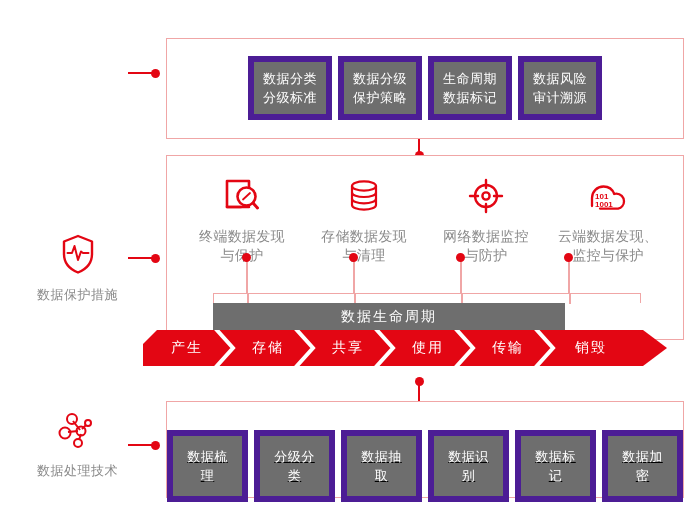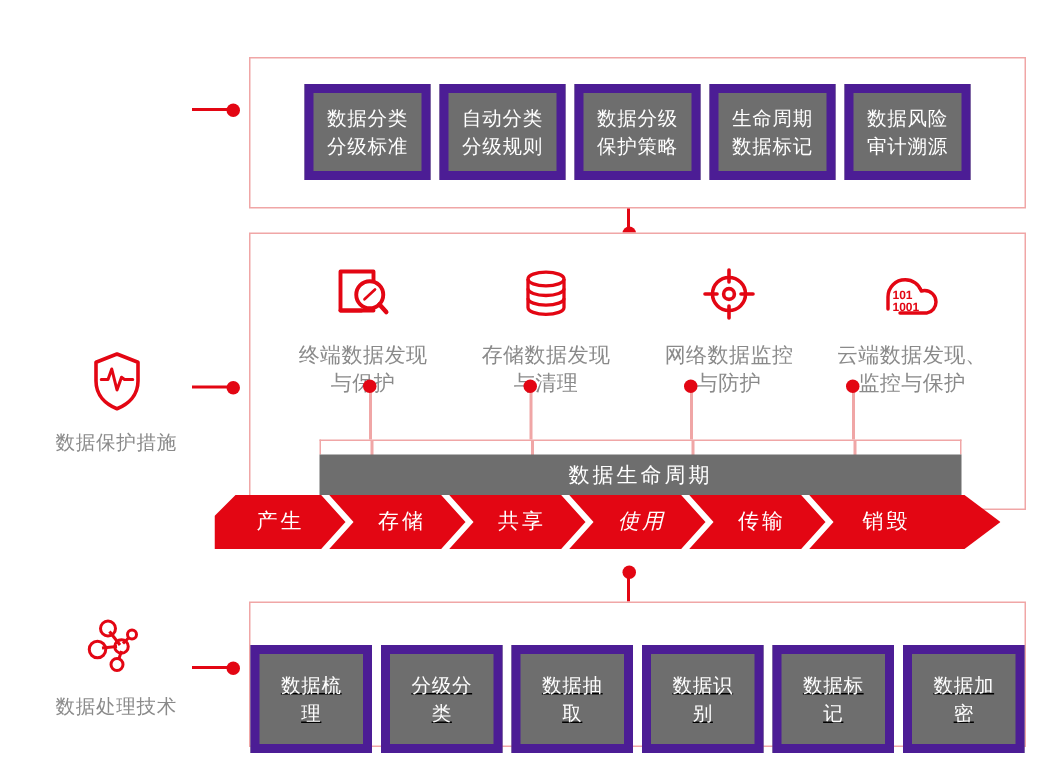--- a/index.html
+++ b/index.html
@@ -93,21 +93,21 @@
 
   
   #bracket {
     position: absolute; left: 46px; top: 137px; width: 428px; height: 10px;
     border: 1.5px solid #f0a6a6; border-bottom: none;
   }
   #bracket .tick { position: absolute; top: 0; width: 1.5px; height: 10px; background: #f0a6a6; }
 
   
   #lifecycle-bar {
-    position: absolute; left: 46px; top: 147px; width: 428px; height: 28px;
+    position: absolute; left: 46px; top: 147px; width: 352px; height: 28px;
     background: #6e6e6e; color: #ffffff;
     display: flex; align-items: center; justify-content: center;
     font-size: 14px; letter-spacing: 2px;
   }
 
   
   #arrow-strip {
     position: absolute; left: 143px; top: 330px; width: 524px; height: 36px;
   }
   #arrow-strip svg { display: block; }
@@ -164,22 +164,20 @@
   </div>
   <div class="connector" id="conn-3">
     <div class="bar"></div>
     <div class="dot"></div>
   </div>
 
   <div class="panel" id="panel-top">
     <div class="chip-row" id="chips-top">
       <div class="chip">数据分类
 分级标准</div>
-      <div class="chip">自动分类
-分级规则</div>
       <div class="chip">数据分级
 保护策略</div>
       <div class="chip">生命周期
 数据标记</div>
       <div class="chip">数据风险
 审计溯源</div>
     </div>
   </div>
 
   <div class="v-conn" id="vconn-1">
@@ -282,21 +280,21 @@
         <path d="M72 -2 L90 18 L72 38"></path>
         <path d="M152 -2 L170 18 L152 38"></path>
         <path d="M232 -2 L250 18 L232 38"></path>
         <path d="M312 -2 L330 18 L312 38"></path>
         <path d="M392 -2 L410 18 L392 38"></path>
       </g>
     </svg>
     <div class="stage-label" style="left:6px;   width:76px;">产生</div>
     <div class="stage-label" style="left:88px;  width:74px;">存储</div>
     <div class="stage-label" style="left:168px; width:74px;">共享</div>
-    <div class="stage-label" style="left:248px; width:74px;font-style:italic;">使用</div>
+    <div class="stage-label" style="left:248px; width:74px;">使用</div>
     <div class="stage-label" style="left:328px; width:74px;">传输</div>
     <div class="stage-label" style="left:408px; width:80px;">销毁</div>
   </div>
 
   <div class="v-conn" id="vconn-2">
     <div class="vdot"></div>
   </div>
 
   <div class="panel" id="panel-bottom">
     <div class="chip-row" id="chips-bottom">

